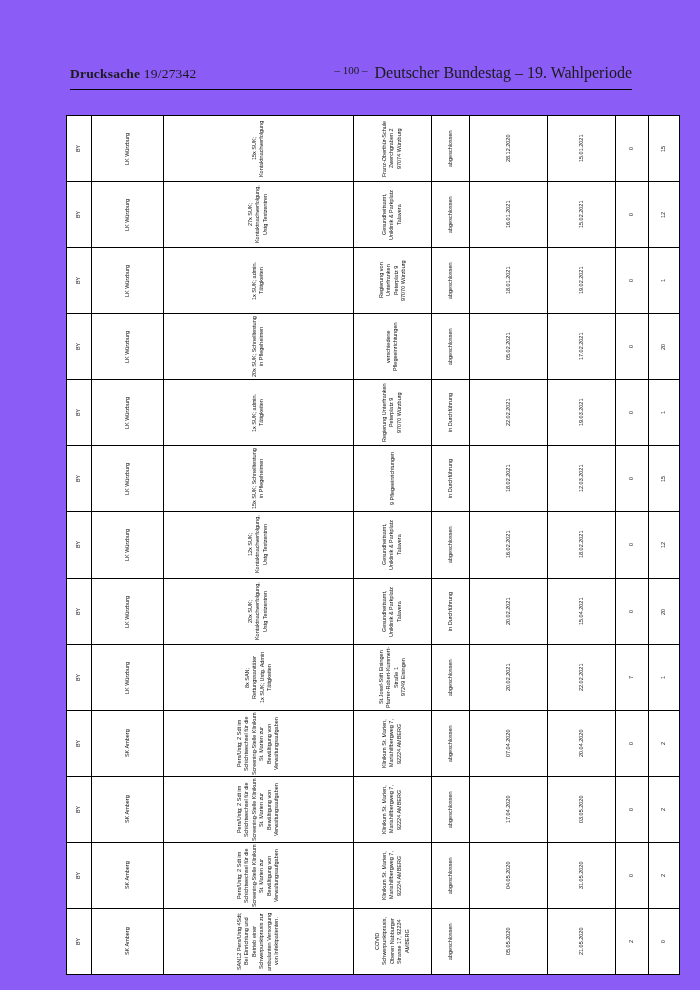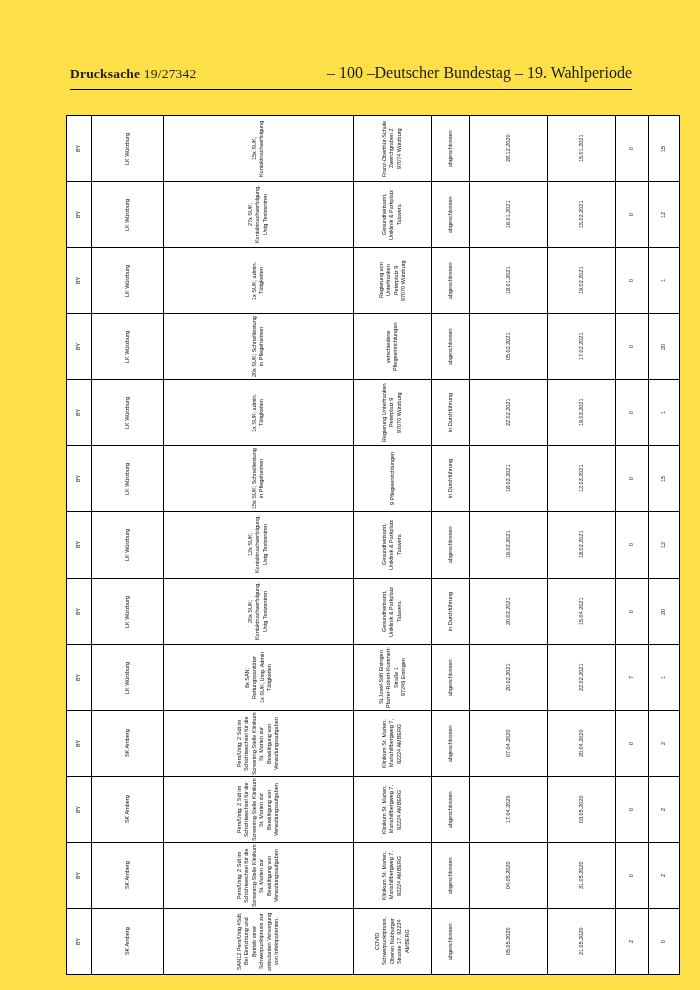--- a/index.html
+++ b/index.html
@@ -1,21 +1,21 @@
 <!DOCTYPE html>
 <html><head>
 <meta charset="utf-8">
 <style>
   * { box-sizing: border-box; margin: 0; padding: 0; }
   html, body { background: #ffffff; }
   .page {
     position: relative;
     width: 700px;
     height: 990px;
-    background: #fde047;
+    background: #8b5cf6;
     color: #1a1a1a;
     overflow: hidden;
   }
   
   .header {
     position: absolute;
     left: 70px;
     top: 64px;
     width: 562px;
     display: flex;
@@ -24,21 +24,21 @@
     border-bottom: 1px solid #000;
     padding-bottom: 7px;
     font-family: "Liberation Serif", serif;
   }
   .h-left  { font-size: 13.5px; letter-spacing: 0.2px; }
   .h-bold  { font-weight: bold; }
   .h-center {
     position: absolute;
     left: 0; right: 0;
     text-align: center;
-    font-size: 16px;
+    font-size: 11px;
     pointer-events: none;
   }
   .h-right { font-size: 16px; }
 
   
   .table {
     position: absolute;
     left: 66px;
     top: 115px;
     width: 614px;

